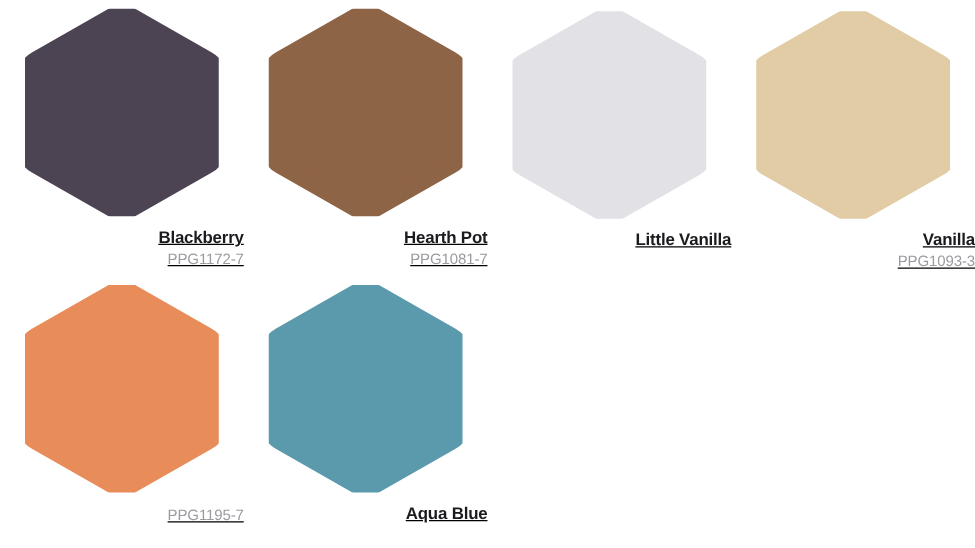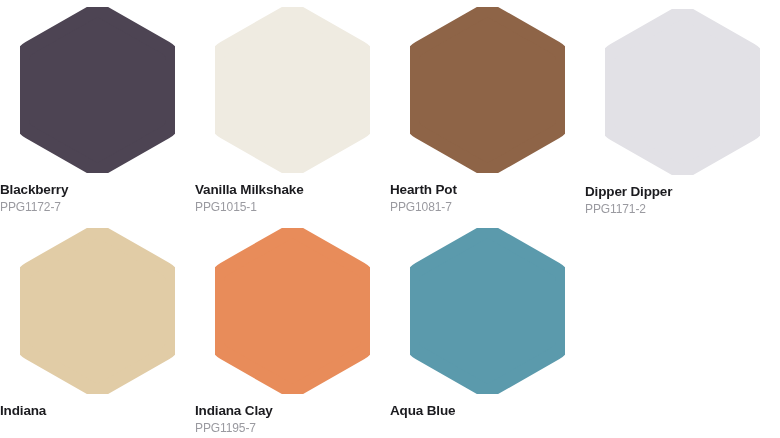--- a/index.html
+++ b/index.html
@@ -33,22 +33,23 @@
     margin-top: 7px;
     position: relative;
   }
   .hex-svg {
     display: block;
     width: 155px;
     height: 166px;
   }
   .swatch-labels {
     width: 100%;
-    text-align: left;
+    text-align: right;
     margin-top: 9px;
+    text-decoration: underline;
   }
   .swatch-name {
     font-size: 13.5px;
     font-weight: bold;
     color: #1b1b1f;
     letter-spacing: -0.15px;
     line-height: 16px;
     white-space: nowrap;
   }
   .swatch-code {
@@ -73,31 +74,20 @@
       <svg class="hex-svg" viewBox="0 0 155 166">
         <path d="M77.5 2 L146 41 Q153 45 153 53 L153 113 Q153 121 146 125 L77.5 164 Q77.5 164 77.5 164 L9 125 Q2 121 2 113 L2 53 Q2 45 9 41 Z" stroke-linejoin="round" stroke-width="14" fill="#4D4453" stroke="#4D4453"></path>
       </svg>
     </div>
     <div class="swatch-labels">
       <div class="swatch-name">Blackberry</div>
       <div class="swatch-code">PPG1172-7</div>
     </div>
   </div>
 
-  <div class="swatch-cell row-1">
-    <div class="hex-wrap">
-      <svg class="hex-svg" viewBox="0 0 155 166">
-        <path d="M77.5 2 L146 41 Q153 45 153 53 L153 113 Q153 121 146 125 L77.5 164 Q77.5 164 77.5 164 L9 125 Q2 121 2 113 L2 53 Q2 45 9 41 Z" stroke-linejoin="round" stroke-width="14" fill="#EFEBE1" stroke="#EFEBE1"></path>
-      </svg>
-    </div>
-    <div class="swatch-labels">
-      <div class="swatch-name">Vanilla Milkshake</div>
-      <div class="swatch-code">PPG1015-1</div>
-    </div>
-  </div>
 
   <div class="swatch-cell row-1">
     <div class="hex-wrap">
       <svg class="hex-svg" viewBox="0 0 155 166">
         <path d="M77.5 2 L146 41 Q153 45 153 53 L153 113 Q153 121 146 125 L77.5 164 Q77.5 164 77.5 164 L9 125 Q2 121 2 113 L2 53 Q2 45 9 41 Z" stroke-linejoin="round" stroke-width="14" fill="#8E6447" stroke="#8E6447"></path>
       </svg>
     </div>
     <div class="swatch-labels">
       <div class="swatch-name">Hearth Pot</div>
       <div class="swatch-code">PPG1081-7</div>
@@ -105,44 +95,43 @@
   </div>
 
 
   <div class="swatch-cell row-2">
     <div class="hex-wrap">
       <svg class="hex-svg" viewBox="0 0 155 166">
         <path d="M77.5 2 L146 41 Q153 45 153 53 L153 113 Q153 121 146 125 L77.5 164 Q77.5 164 77.5 164 L9 125 Q2 121 2 113 L2 53 Q2 45 9 41 Z" stroke-linejoin="round" stroke-width="14" fill="#E2E1E6" stroke="#E2E1E6"></path>
       </svg>
     </div>
     <div class="swatch-labels">
-      <div class="swatch-name">Dipper Dipper</div>
-      <div class="swatch-code">PPG1171-2</div>
+      <div class="swatch-name">Little Vanilla</div>
     </div>
   </div>
 
   <div class="swatch-cell row-2">
     <div class="hex-wrap">
       <svg class="hex-svg" viewBox="0 0 155 166">
         <path d="M77.5 2 L146 41 Q153 45 153 53 L153 113 Q153 121 146 125 L77.5 164 Q77.5 164 77.5 164 L9 125 Q2 121 2 113 L2 53 Q2 45 9 41 Z" stroke-linejoin="round" stroke-width="14" fill="#E1CCA6" stroke="#E1CCA6"></path>
       </svg>
     </div>
     <div class="swatch-labels">
-      <div class="swatch-name">Indiana</div>
+      <div class="swatch-name">Vanilla</div>
+      <div class="swatch-code">PPG1093-3</div>
     </div>
   </div>
 
   <div class="swatch-cell row-2">
     <div class="hex-wrap">
       <svg class="hex-svg" viewBox="0 0 155 166">
         <path d="M77.5 2 L146 41 Q153 45 153 53 L153 113 Q153 121 146 125 L77.5 164 Q77.5 164 77.5 164 L9 125 Q2 121 2 113 L2 53 Q2 45 9 41 Z" stroke-linejoin="round" stroke-width="14" fill="#E88C5A" stroke="#E88C5A"></path>
       </svg>
     </div>
     <div class="swatch-labels">
-      <div class="swatch-name">Indiana Clay</div>
       <div class="swatch-code">PPG1195-7</div>
     </div>
   </div>
 
   <div class="swatch-cell row-2">
     <div class="hex-wrap">
       <svg class="hex-svg" viewBox="0 0 155 166">
         <path d="M77.5 2 L146 41 Q153 45 153 53 L153 113 Q153 121 146 125 L77.5 164 Q77.5 164 77.5 164 L9 125 Q2 121 2 113 L2 53 Q2 45 9 41 Z" stroke-linejoin="round" stroke-width="14" fill="#5B9AAC" stroke="#5B9AAC"></path>
       </svg>
     </div>

